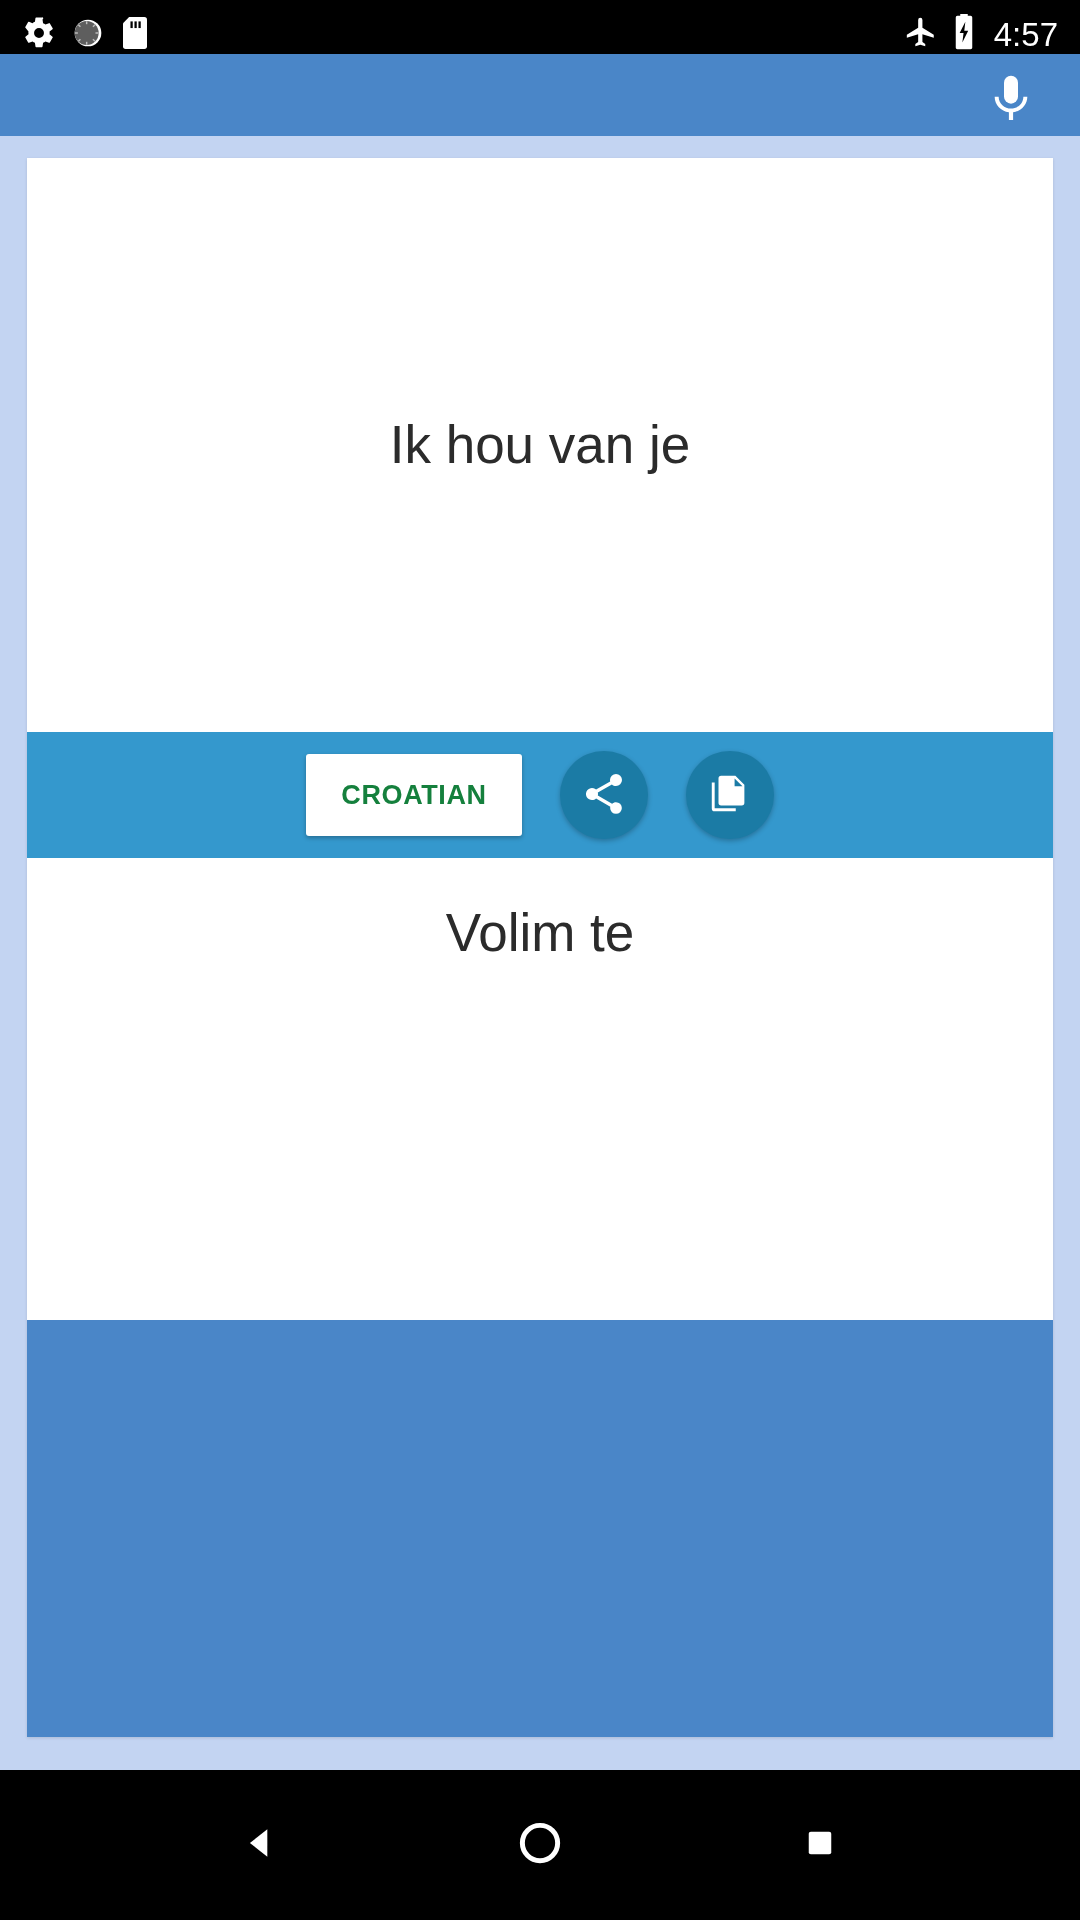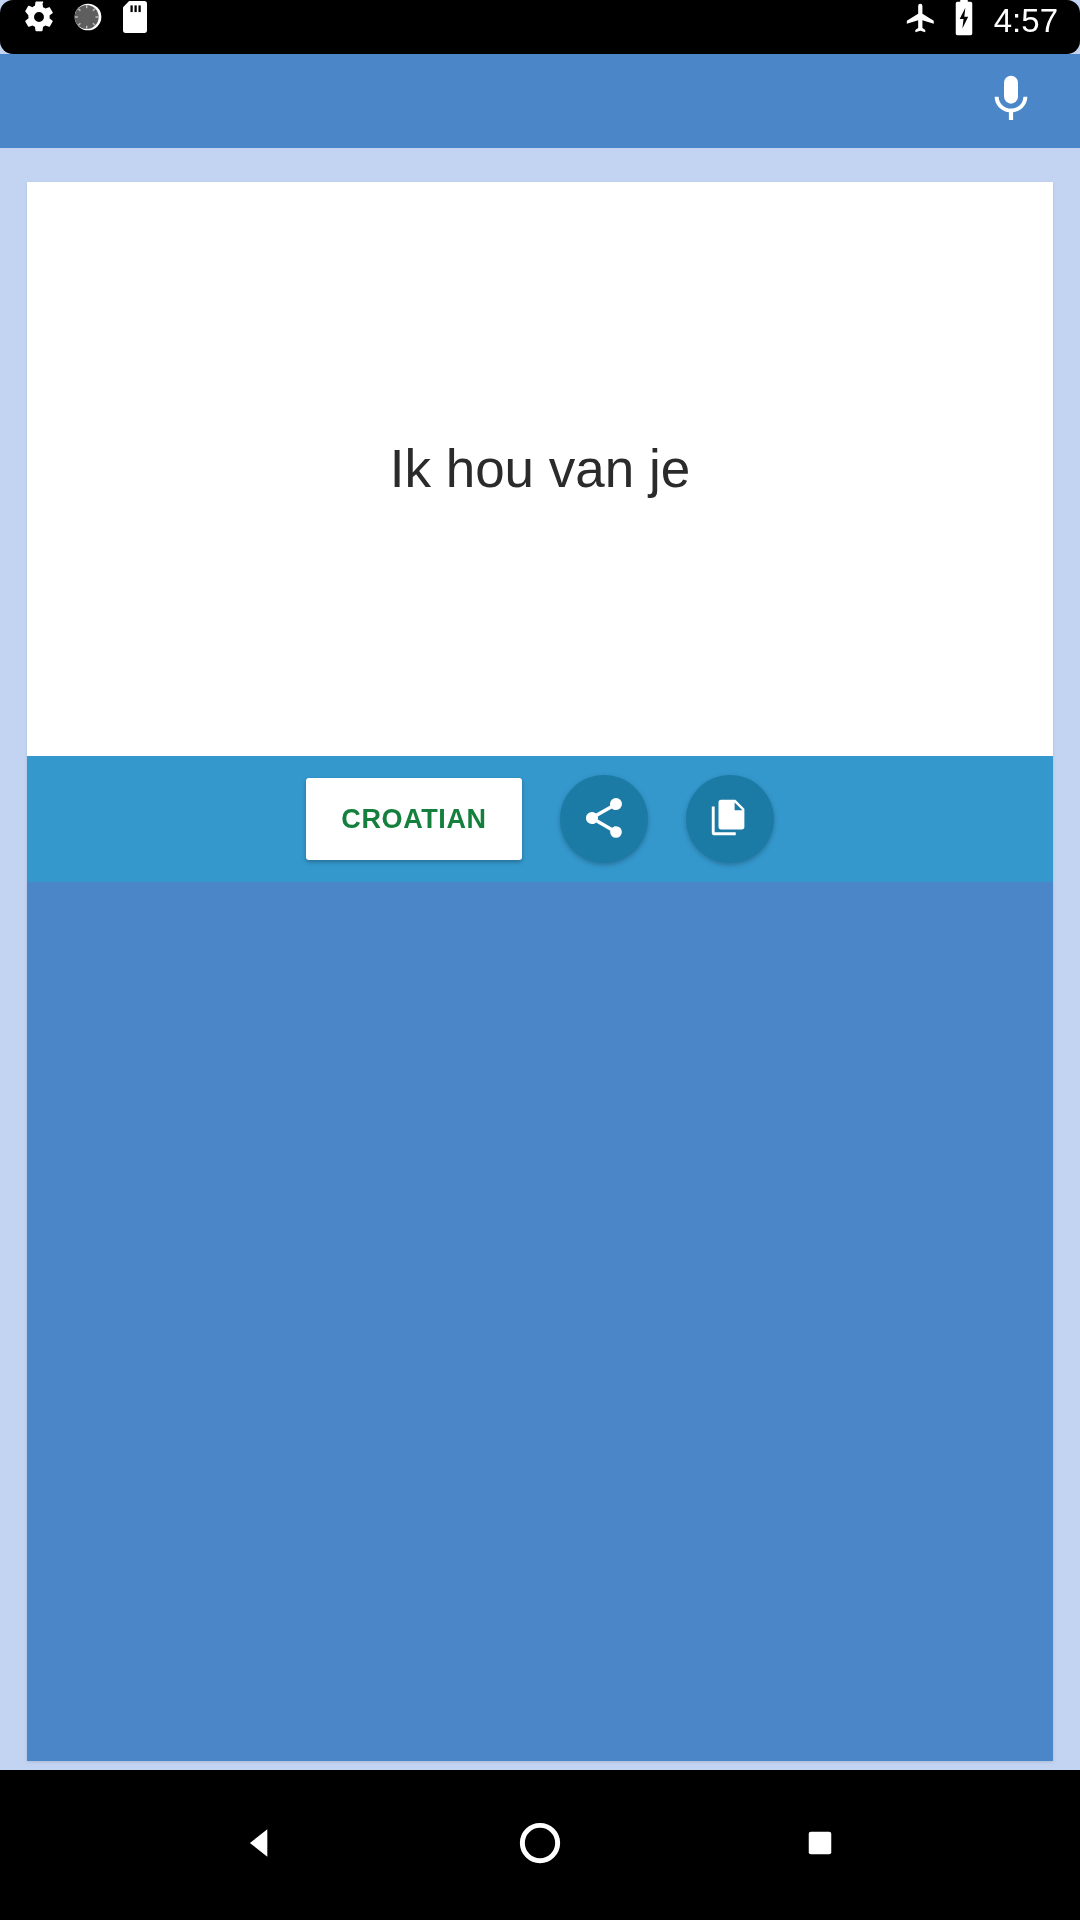--- a/index.html
+++ b/index.html
@@ -20,24 +20,23 @@
   }
 
   
   .status-bar {
     position: absolute;
     top: 0; left: 0;
     width: 1080px;
     height: 54px;
     background: #000000;
     display: flex;
-    align-items: flex-start;
+    align-items: flex-end;
     box-sizing: border-box;
     padding: 0 22px 0 22px;
-    border-radius: 13px;
   }
   .status-left {
     display: flex;
     align-items: center;
     gap: 16px;
   }
   .status-right {
     margin-left: auto;
     display: flex;
     align-items: center;
@@ -71,21 +70,21 @@
     height: 70px;
     display: flex;
     align-items: center;
     justify-content: center;
     cursor: pointer;
   }
 
   
   .content {
     position: absolute;
-    top: 160px; left: 0;
+    top: 136px; left: 0;
     width: 1080px;
     height: 1628px;
     background: #c3d4f2;
     box-sizing: border-box;
     padding: 22px 27px 27px 27px;
   }
   .card {
     width: 100%;
     height: 100%;
     display: flex;
@@ -291,20 +290,23 @@
           <span>
             <svg width="46" height="46" viewBox="0 0 24 24" aria-hidden="true">
               <path fill="#ffffff" d="M4 6H2.5v13.5A1.5 1.5 0 0 0 4 21h11v-1.6H4V6z"></path>
               <path fill="#ffffff" d="M19.5 7.2 14.8 2.5H7.4A1.4 1.4 0 0 0 6 3.9v12.7a1.4 1.4 0 0 0 1.4 1.4h10.7a1.4 1.4 0 0 0 1.4-1.4V7.2zM14.4 8V3.9L18.5 8h-4.1z"></path>
             </svg>
           </span>
         </button>
 
       </div>
 
+      <div class="pane pane-target">
+        <div class="target-text">Volim te</div>
+      </div>
 
       <div class="card-footer"></div>
     </div>
   </div>
 
   <div class="nav-bar">
     <div class="nav-key">
       <span>
         <svg width="44" height="44" viewBox="0 0 24 24" aria-hidden="true">
           <path fill="#ffffff" d="M16 4.5 6.5 12 16 19.5z"></path>

